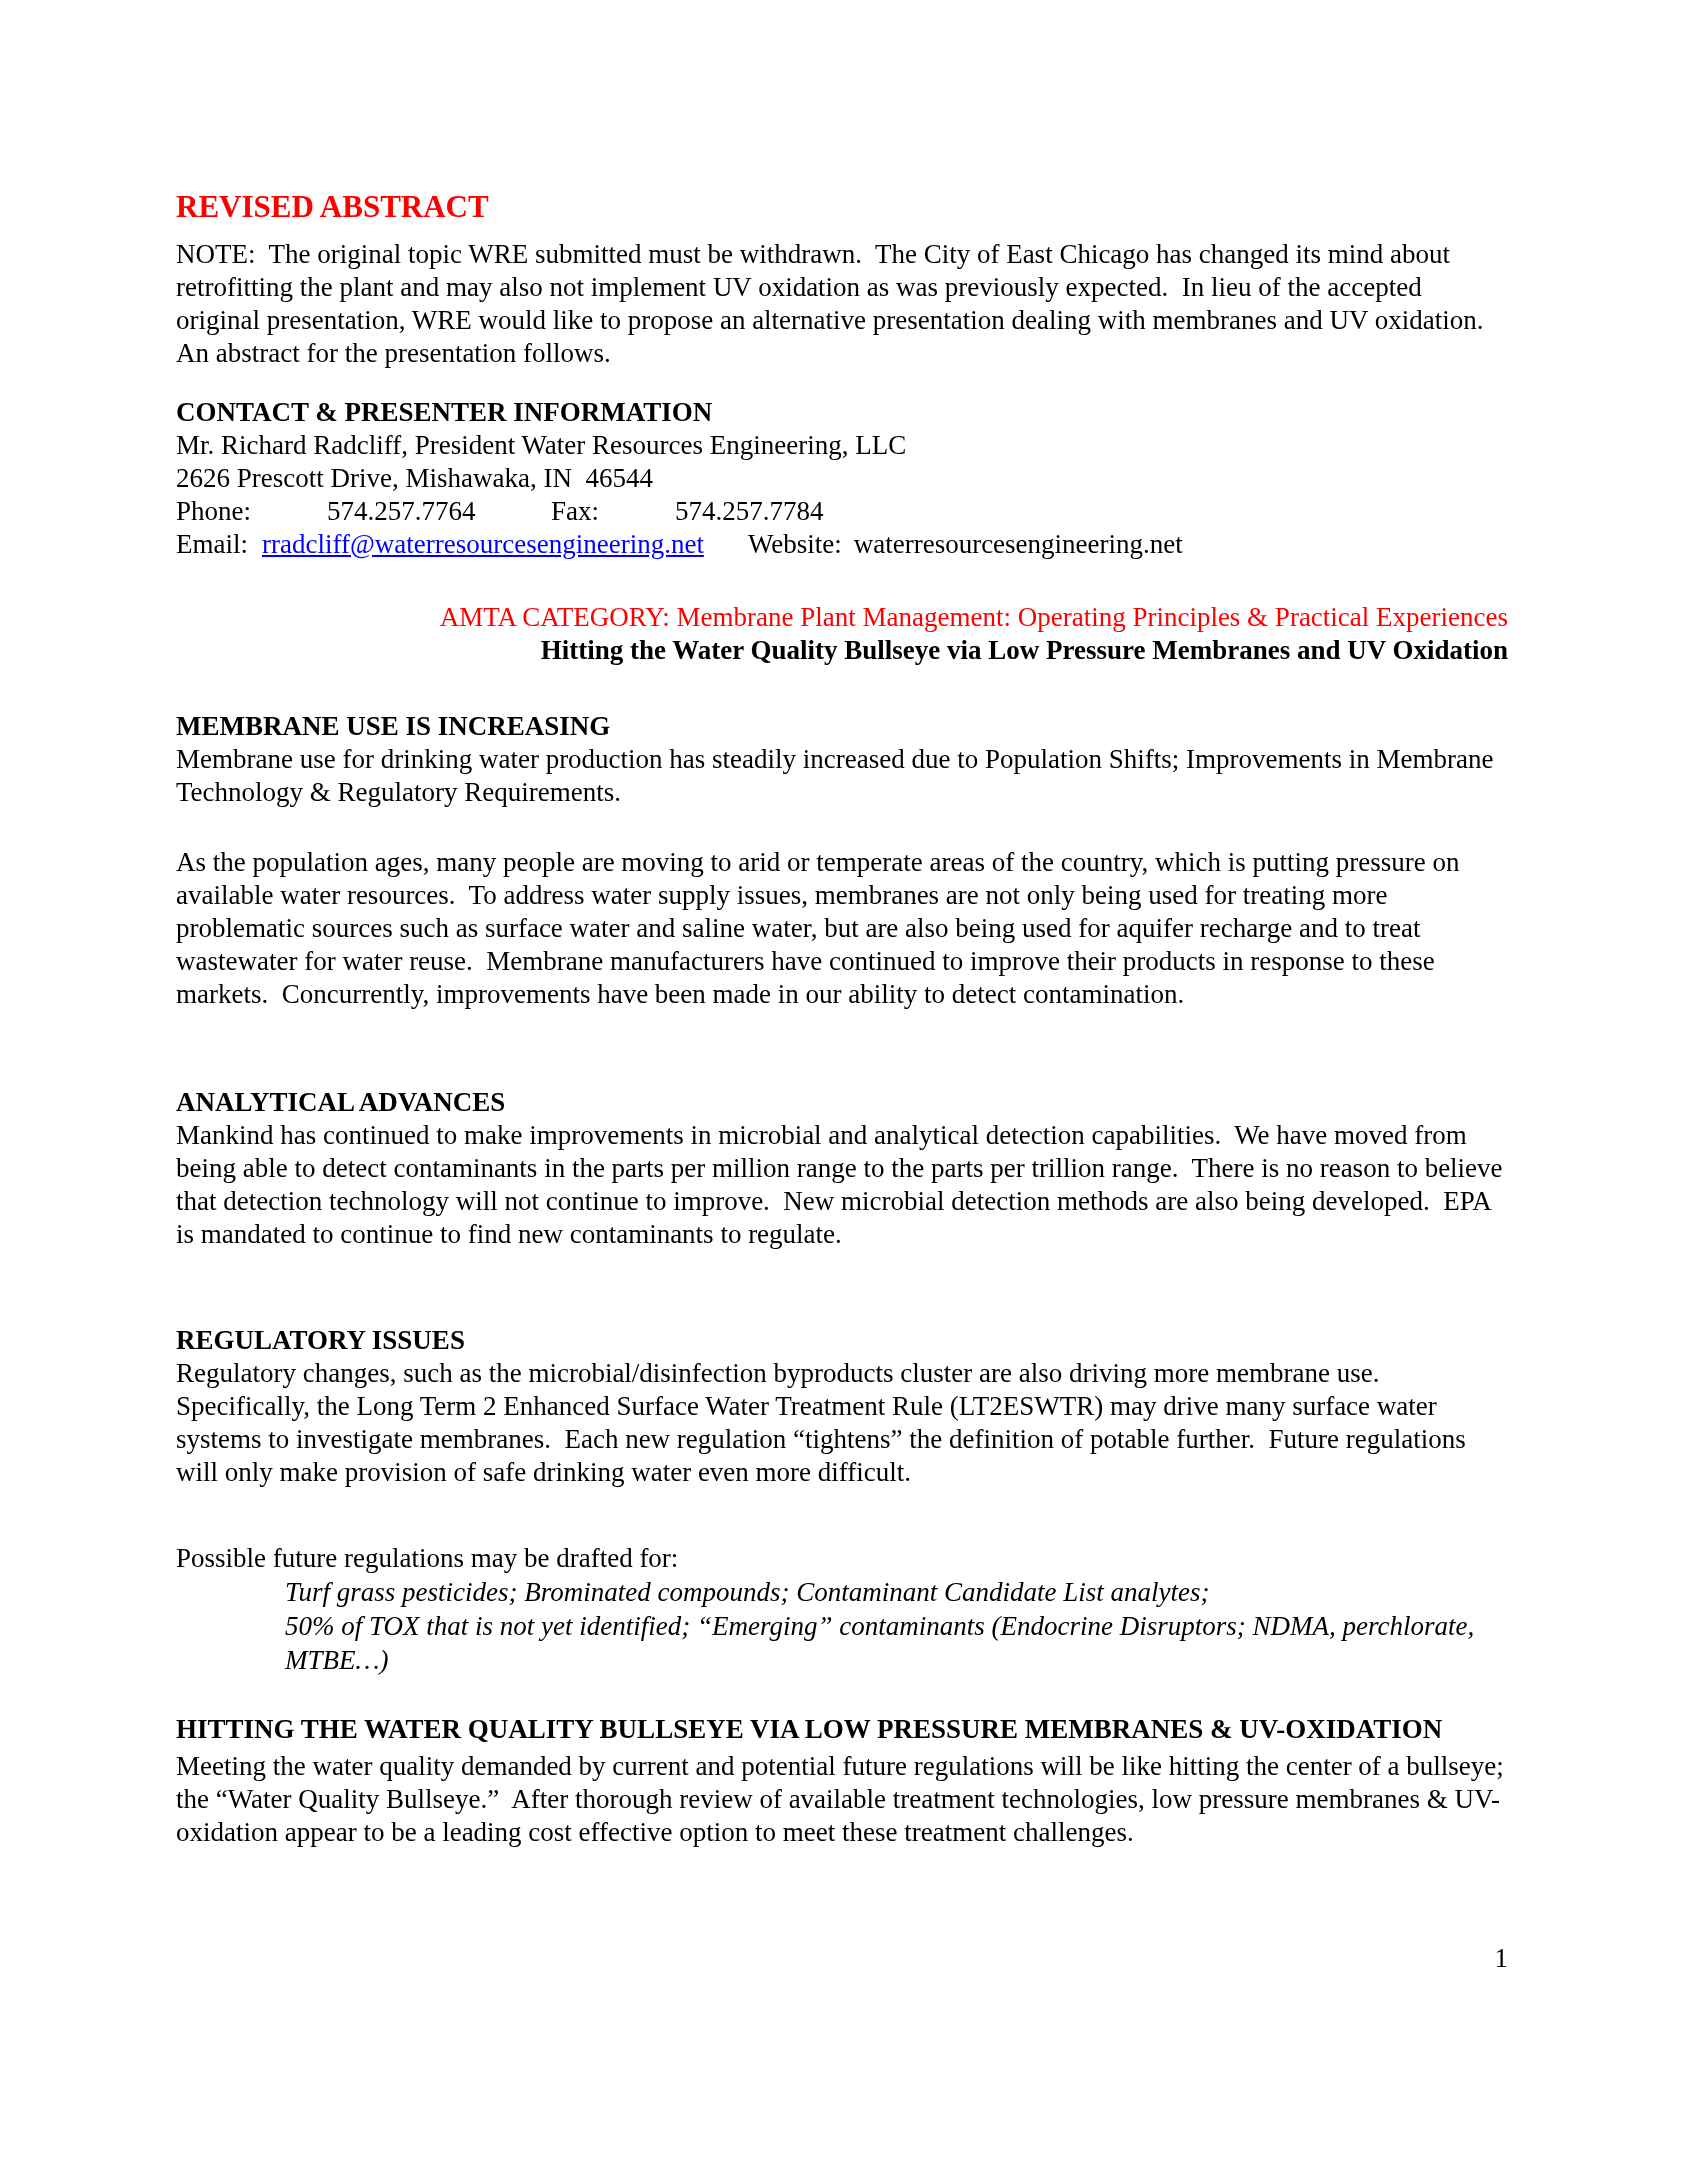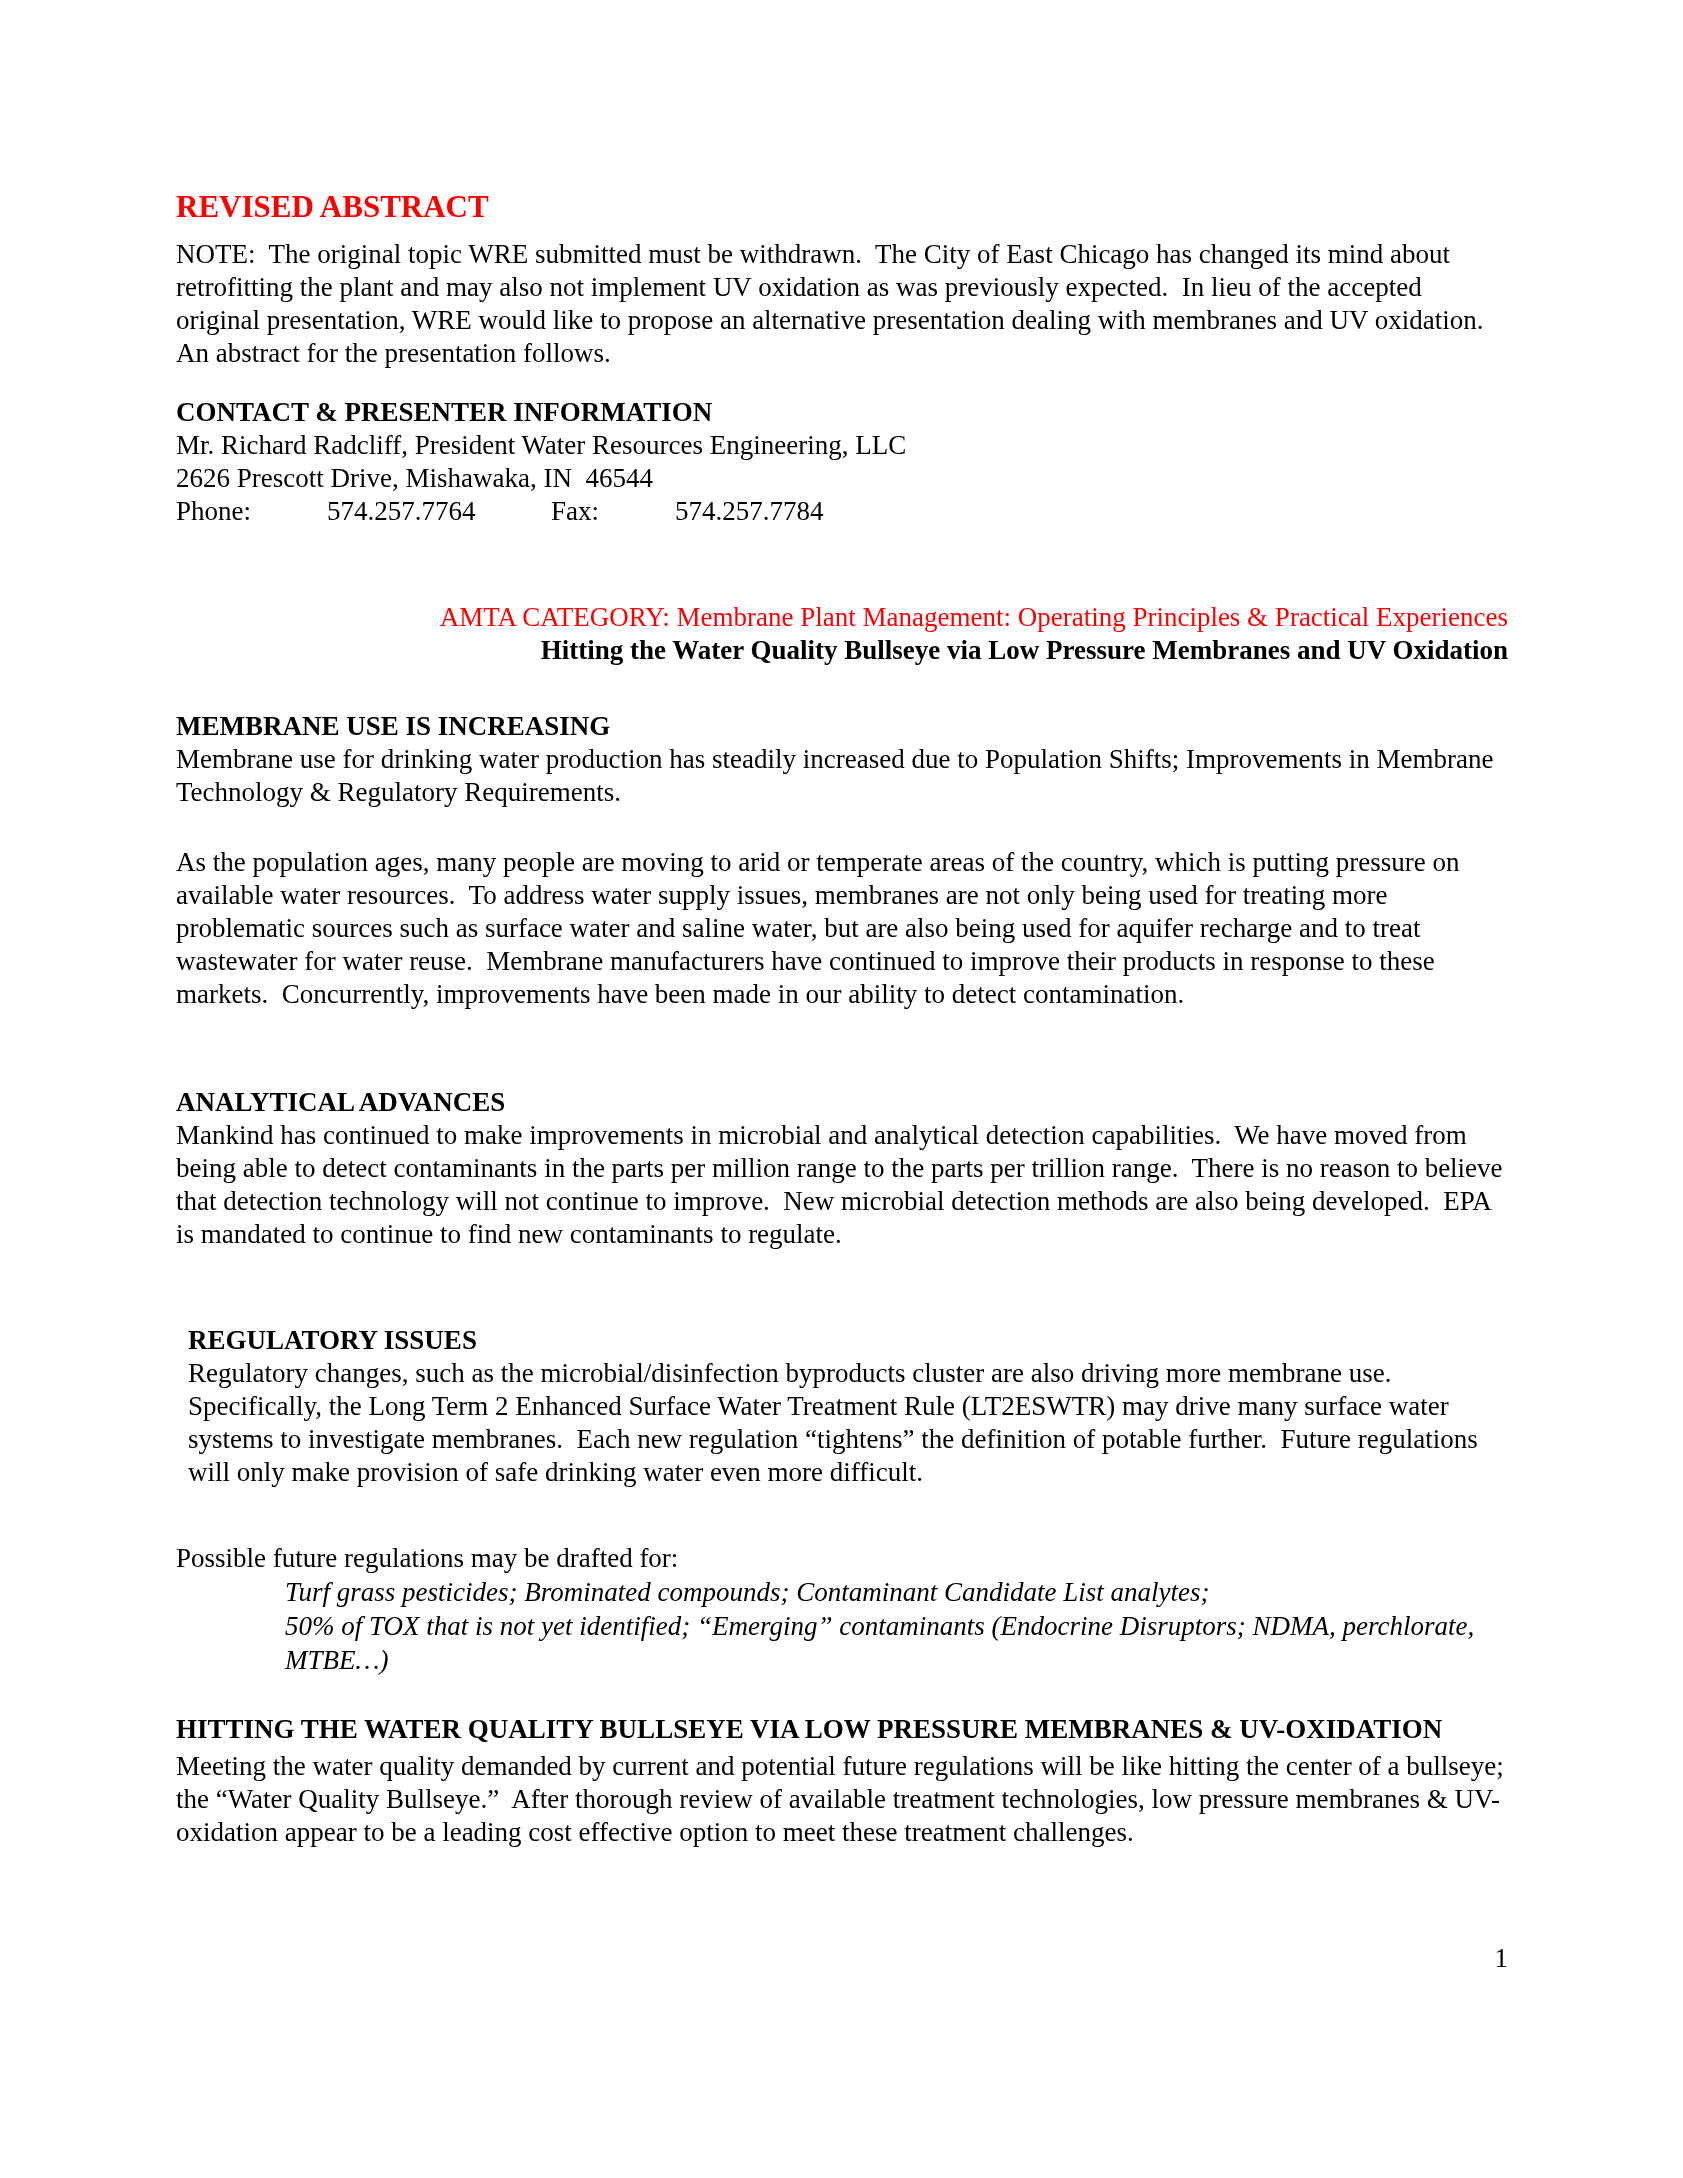--- a/index.html
+++ b/index.html
@@ -41,21 +41,21 @@
   .email-link {
     color: #0000ff;
     text-decoration: underline;
     cursor: pointer;
   }
   .website-label { margin-left: 44px; margin-right: 12px; }
   .amta-block { top: 601px; }
   .membrane-block { top: 710px; }
   .population-block { top: 846px; }
   .analytical-block { top: 1086px; }
-  .regulatory-block { top: 1324px; margin-left: 12px; }
+  .regulatory-block { top: 1324px; }
   .possible-block { top: 1541px; line-height: 34px; }
   .indent-item { padding-left: 109px; font-style: italic; }
   .hitting-block { top: 1713px; }
   .hitting-block .para { margin-top: 4px; }
   .page-number {
     top: 1942px;
     text-align: right;
   }
 </style>
 </head>
@@ -66,20 +66,23 @@
   <div class="block doc-title">REVISED ABSTRACT</div>
 
   <div class="block note-block para">NOTE:  The original topic WRE submitted must be withdrawn.  The City of East Chicago has changed its mind about retrofitting the plant and may also not implement UV oxidation as was previously expected.  In lieu of the accepted original presentation, WRE would like to propose an alternative presentation dealing with membranes and UV oxidation.  An abstract for the presentation follows.</div>
 
   <div class="block contact-block">
     <div class="bold">CONTACT &amp; PRESENTER INFORMATION</div>
     <div>Mr. Richard Radcliff, President Water Resources Engineering, LLC</div>
     <div class="para">2626 Prescott Drive, Mishawaka, IN  46544</div>
     <div class="phone-line">
       <span class="cell cell-phone-label">Phone:</span><span class="cell cell-phone-number">574.257.7764</span><span class="cell cell-fax-label">Fax:</span><span class="cell">574.257.7784</span>
+    </div>
+    <div>
+      <span class="email-label">Email:</span><a class="email-link">rradcliff@waterresourcesengineering.net</a><span class="website-label">Website:</span><span>waterresourcesengineering.net</span>
     </div>
   </div>
 
   <div class="block amta-block">
     <div class="red center">AMTA CATEGORY: Membrane Plant Management: Operating Principles &amp; Practical Experiences</div>
     <div class="bold center">Hitting the Water Quality Bullseye via Low Pressure Membranes and UV Oxidation</div>
   </div>
 
   <div class="block membrane-block">
     <div class="bold">MEMBRANE USE IS INCREASING</div>

